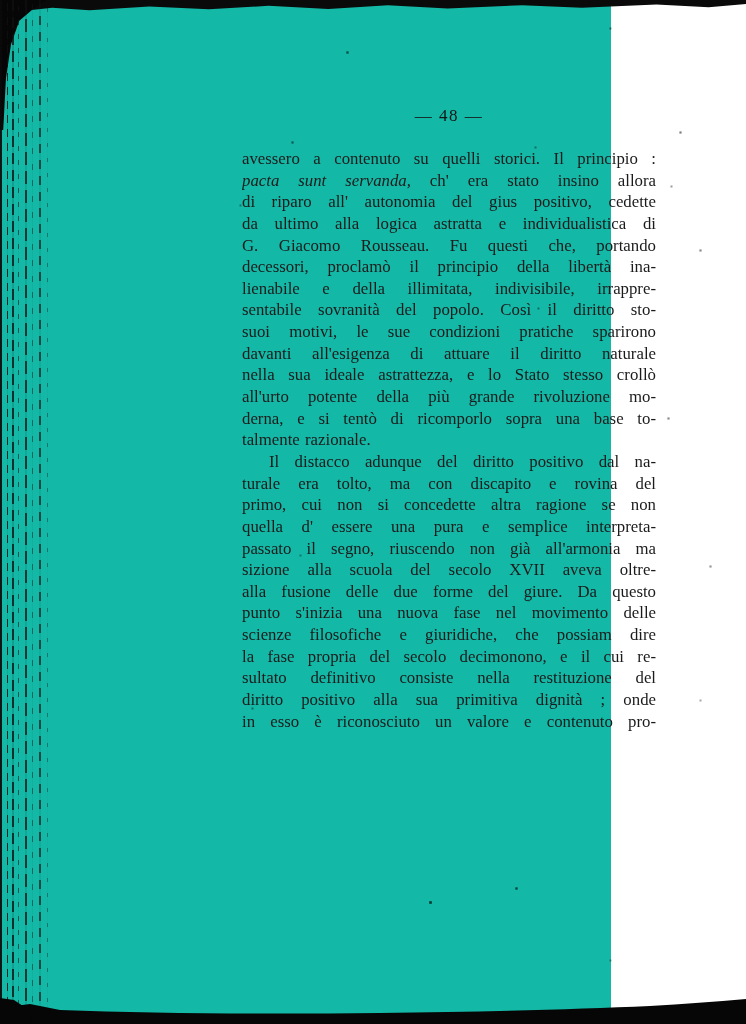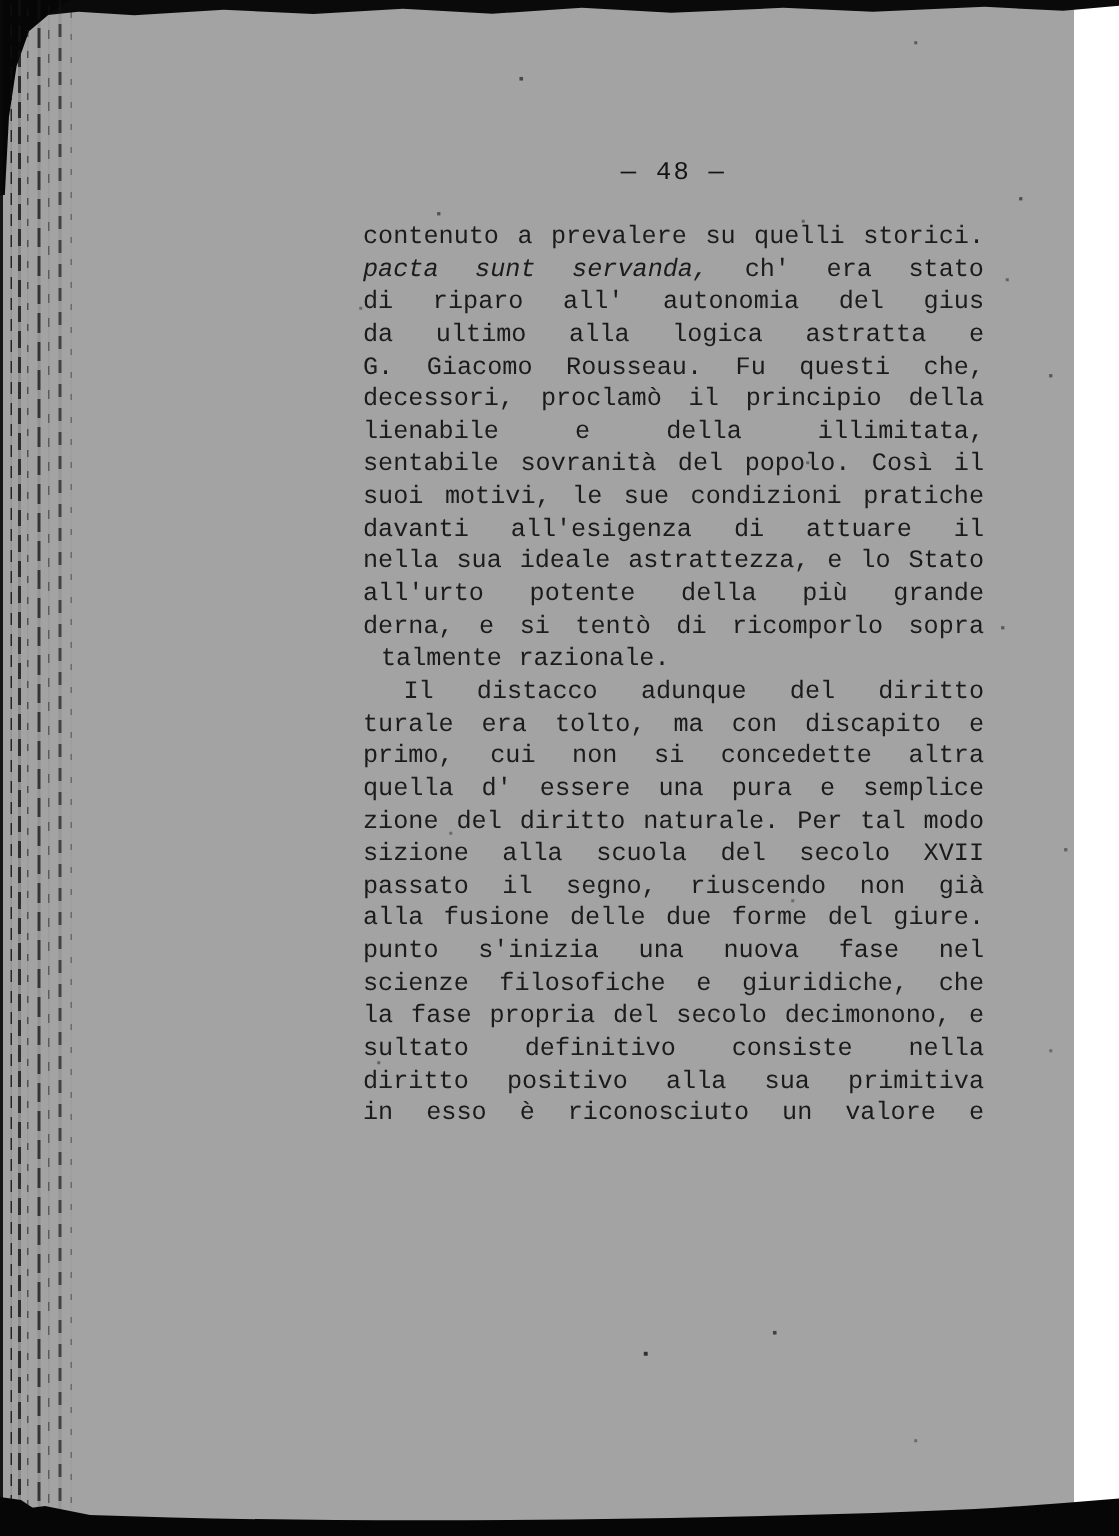--- a/index.html
+++ b/index.html
@@ -3,23 +3,23 @@
 <meta charset="utf-8">
 <style>
   html, body {
     margin: 0; padding: 0;
     width: 746px; height: 1024px;
     background: #ffffff;
     overflow: hidden;
   }
   .page {
     position: relative;
-    width: 716px; height: 1024px;
-    background: #a3a3a3;
-    font-family: Liberation Mono, monospace;
+    width: 611px; height: 1024px;
+    background: #14b8a6;
+    font-family: Liberation Serif, serif;
     color: #1b1b1b;
   }
   
   .top-band {
     position: absolute; top: 0; left: 0;
     width: 746px; height: 13px;
     background: #0a0a0a;
     clip-path: polygon(0% 0%, 100% 0%, 100% 30%, 95% 55%, 88% 35%, 78% 60%,
       70% 40%, 60% 65%, 52% 40%, 44% 70%, 36% 45%, 28% 72%, 20% 50%,
       12% 78%, 7% 60%, 3% 85%, 0% 100%);
@@ -94,63 +94,61 @@
     height: 21.65px;
     line-height: 21.65px;
     overflow: hidden;
     text-align: justify;
     text-align-last: justify;
     word-spacing: 0.06em;
   }
   .line.no-just {
     text-align: right;
     text-align-last: left;
-    margin-left: 12px;
   }
   .line.indent { padding-left: 27px; }
   .seg { }
   .seg.it { font-style: italic; }
 </style>
 </head>
 <body>
 
 <div class="page">
 
   <div class="top-band"></div>
   <div class="corner-blob-tl"></div>
   <div class="left-streaks"></div>
   <div class="specks"></div>
 
   <div class="page-number">— 48 —</div>
 
   <div class="text-block">
       <div class="paragraph">
-        <div class="line"><span class="seg">contenuto a prevalere su quelli storici. Il principio :</span></div>
+        <div class="line"><span class="seg">avessero a contenuto su quelli storici. Il principio :</span></div>
         <div class="line"><span class="seg it">pacta sunt servanda,</span><span class="seg"> ch' era stato insino allora</span></div>
         <div class="line"><span class="seg">di riparo all' autonomia del gius positivo, cedette</span></div>
         <div class="line"><span class="seg">da ultimo alla logica astratta e individualistica di</span></div>
         <div class="line"><span class="seg">G. Giacomo Rousseau. Fu questi che, portando</span></div>
         <div class="line"><span class="seg">decessori, proclamò il principio della libertà ina-</span></div>
         <div class="line"><span class="seg">lienabile e della illimitata, indivisibile, irrappre-</span></div>
         <div class="line"><span class="seg">sentabile sovranità del popolo. Così il diritto sto-</span></div>
         <div class="line"><span class="seg">suoi motivi, le sue condizioni pratiche sparirono</span></div>
         <div class="line"><span class="seg">davanti all'esigenza di attuare il diritto naturale</span></div>
         <div class="line"><span class="seg">nella sua ideale astrattezza, e lo Stato stesso crollò</span></div>
         <div class="line"><span class="seg">all'urto potente della più grande rivoluzione mo-</span></div>
         <div class="line"><span class="seg">derna, e si tentò di ricomporlo sopra una base to-</span></div>
         <div class="line no-just"><span class="seg">talmente razionale.</span></div>
       </div>
       <div class="paragraph">
         <div class="line indent"><span class="seg">Il distacco adunque del diritto positivo dal na-</span></div>
         <div class="line"><span class="seg">turale era tolto, ma con discapito e rovina del</span></div>
         <div class="line"><span class="seg">primo, cui non si concedette altra ragione se non</span></div>
         <div class="line"><span class="seg">quella d' essere una pura e semplice interpreta-</span></div>
-        <div class="line"><span class="seg">zione del diritto naturale. Per tal modo l' oppo-</span></div>
+        <div class="line"><span class="seg">passato il segno, riuscendo non già all'armonia ma</span></div>
         <div class="line"><span class="seg">sizione alla scuola del secolo XVII aveva oltre-</span></div>
-        <div class="line"><span class="seg">passato il segno, riuscendo non già all'armonia ma</span></div>
         <div class="line"><span class="seg">alla fusione delle due forme del giure. Da questo</span></div>
         <div class="line"><span class="seg">punto s'inizia una nuova fase nel movimento delle</span></div>
         <div class="line"><span class="seg">scienze filosofiche e giuridiche, che possiam dire</span></div>
         <div class="line"><span class="seg">la fase propria del secolo decimonono, e il cui re-</span></div>
         <div class="line"><span class="seg">sultato definitivo consiste nella restituzione del</span></div>
         <div class="line"><span class="seg">diritto positivo alla sua primitiva dignità ; onde</span></div>
         <div class="line"><span class="seg">in esso è riconosciuto un valore e contenuto pro-</span></div>
       </div>
     </div>
 

